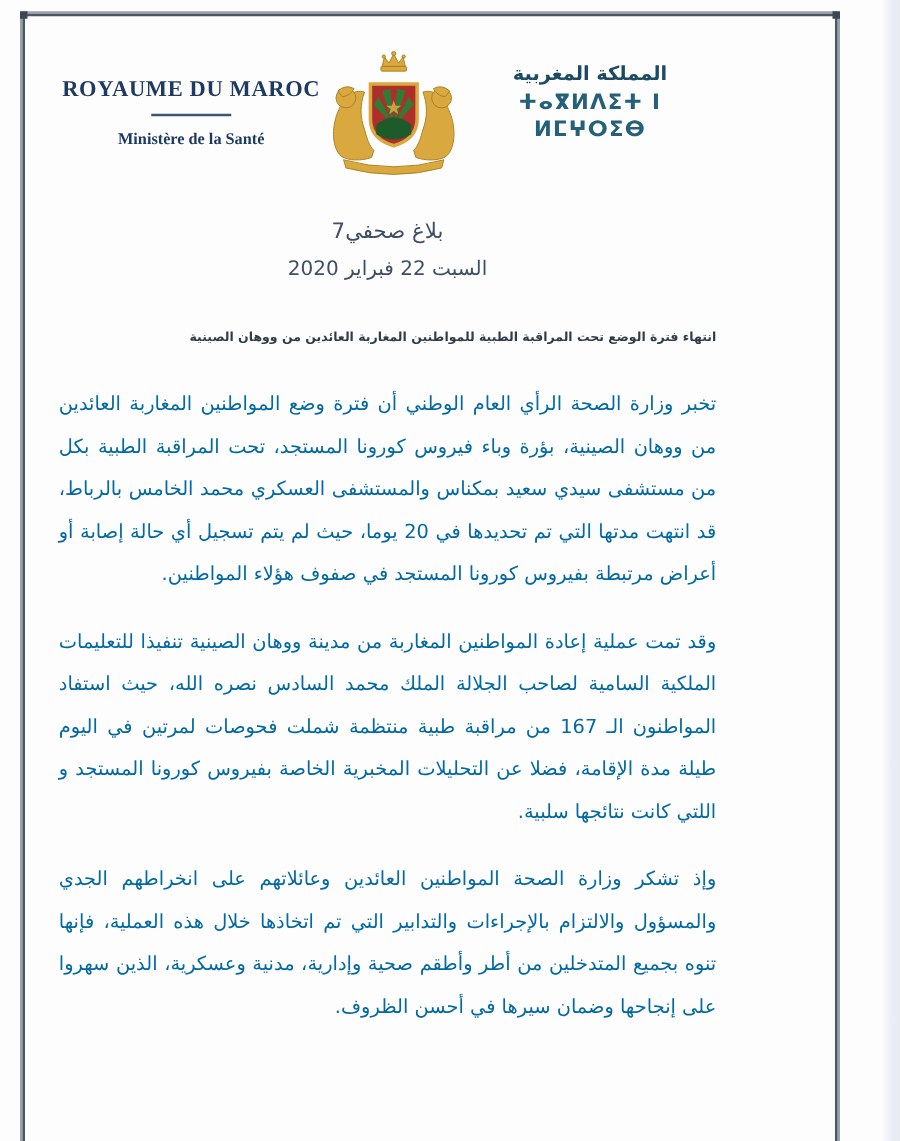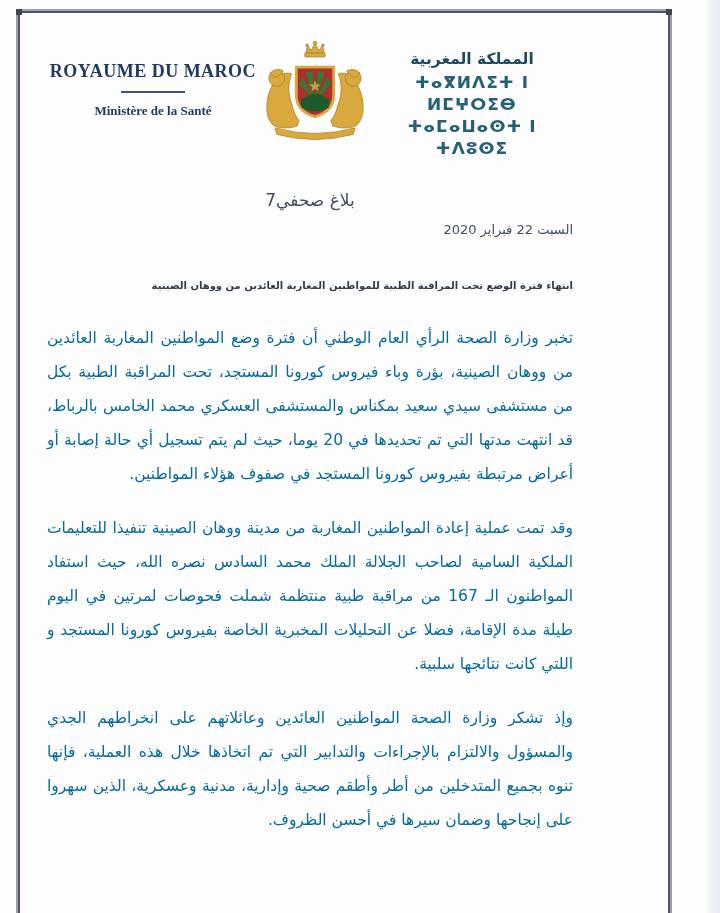--- a/index.html
+++ b/index.html
@@ -56,21 +56,21 @@
   }
   .hdr-right .ar{font-size:15.5px;font-weight:bold;line-height:24px;color:#1d4a61;}
   .hdr-right .tif{font-size:17px;font-weight:bold;letter-spacing:1px;line-height:22px;color:#256079;direction:ltr;}
 
   
   .title-block{
     text-align:center;margin-top:26px;direction:rtl;
     color:#3e4e64;font-weight:normal;
   }
   .title-block .t1{font-size:17px;line-height:30px;}
-  .title-block .t2{font-size:13px;line-height:30px;text-align:right;}
+  .title-block .t2{font-size:16px;line-height:30px;}
 
   
   .headline{
     margin:26px 0 0 0;direction:rtl;text-align:justify;
     font-size:10px;font-weight:bold;color:#2e3c49;line-height:30px;
   }
   .para{
     margin:20px 0 0 0;direction:rtl;text-align:justify;
     font-size:15.5px;color:#0369a1;line-height:34px;
   }
@@ -129,21 +129,20 @@
 
           <path d="M60,42 L61.6,46.6 L66.4,46.6 L62.5,49.4 L64,54 L60,51.2 L56,54 L57.5,49.4 L53.6,46.6 L58.4,46.6 Z" fill="#d9a83f" opacity="0.9"></path>
 
           <path d="M17,93 Q60,105 103,93 L101,100 Q60,111 19,100 Z" fill="#d9a83f" stroke="#a87f1f" stroke-width="0.8"></path>
         </svg>
       </div>
 
       <div class="hdr-right">
         <div class="ar">المملكة المغربية</div>
         <div class="tif">ⵜⴰⴳⵍⴷⵉⵜ ⵏ ⵍⵎⵖⵔⵉⴱ</div>
-        <div class="tif">ⵜⴰⵎⴰⵡⴰⵙⵜ ⵏ ⵜⴷⵓⵙⵉ</div>
       </div>
 
     </div>
 
     <div class="title-block">
       <div class="t1">بلاغ صحفي7</div>
       <div class="t2">السبت 22 فبراير 2020</div>
     </div>
 
     <h1 class="headline">انتهاء فترة الوضع تحت المراقبة الطبية للمواطنين المغاربة العائدين من ووهان الصينية</h1>

